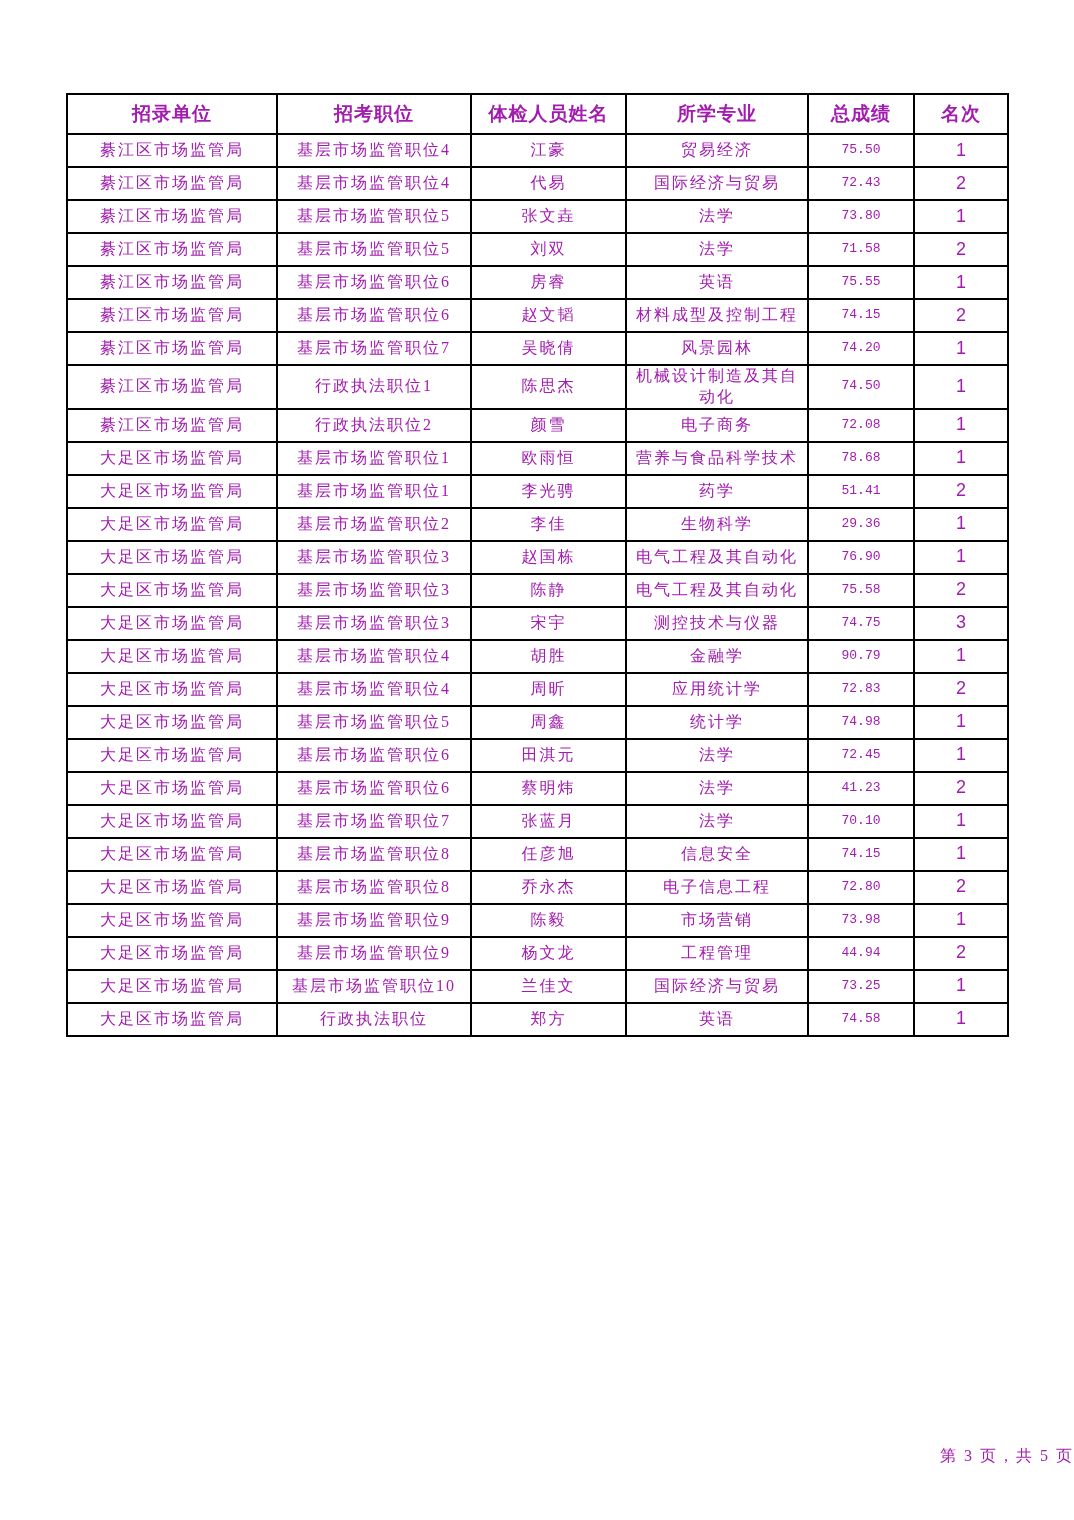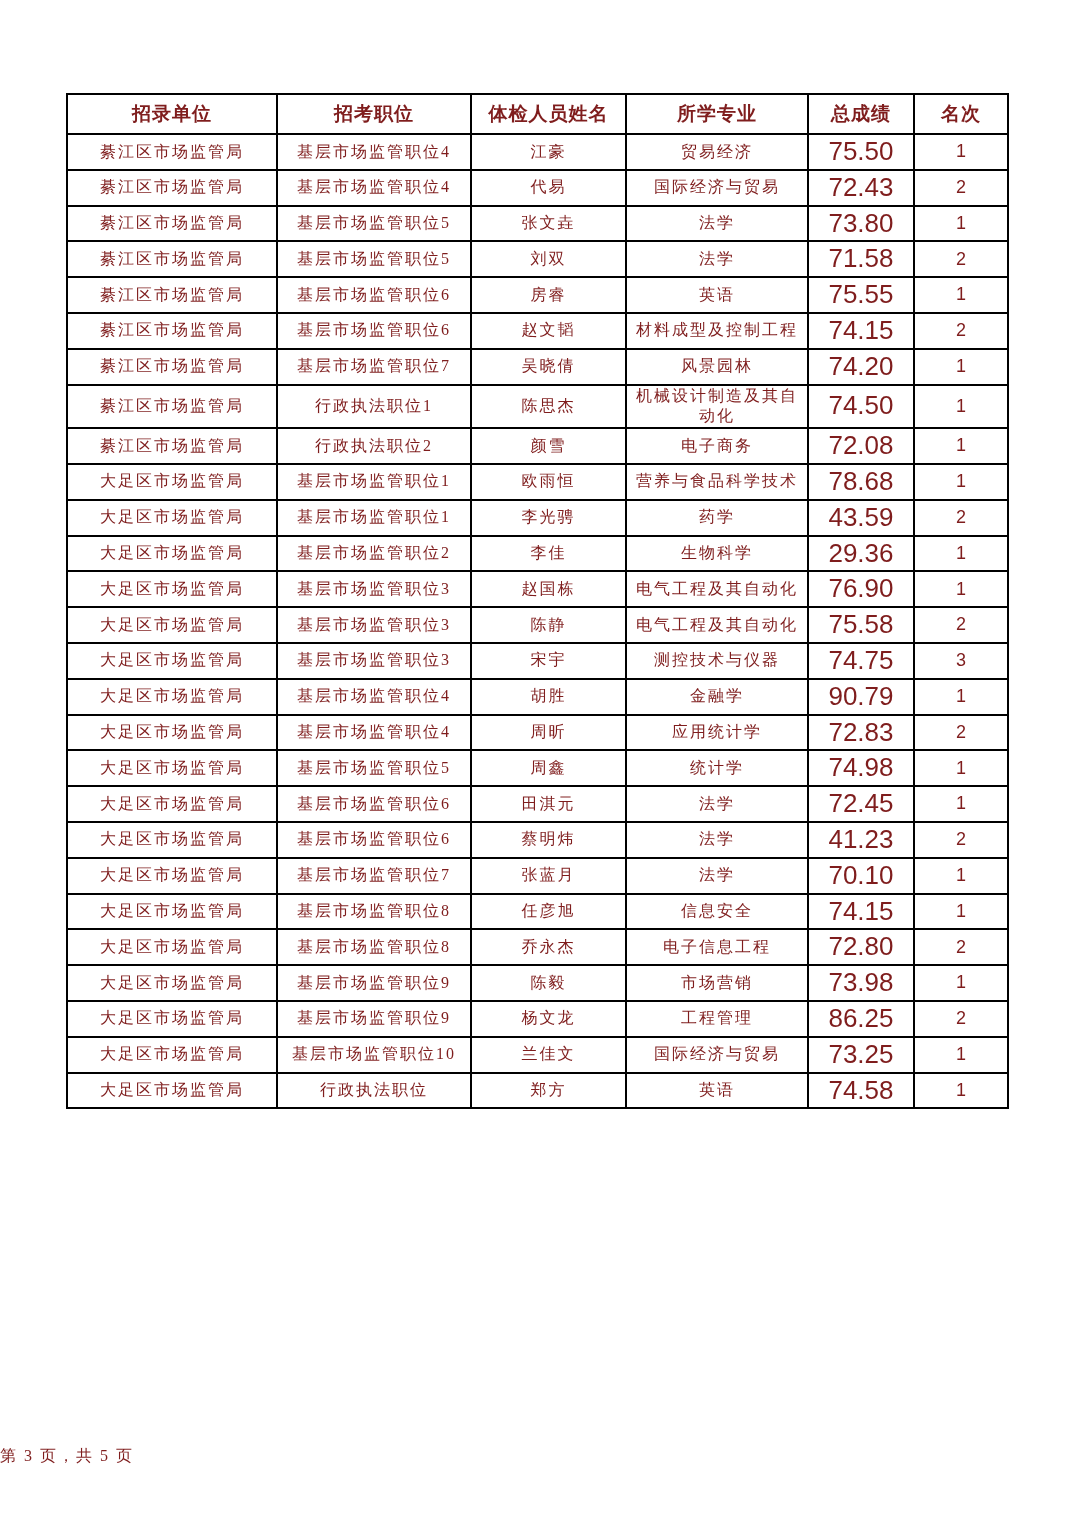--- a/index.html
+++ b/index.html
@@ -1,20 +1,20 @@
 <!DOCTYPE html>
 <html><head>
 <meta charset="utf-8">
 <style>
   html,body{margin:0;padding:0;background:#ffffff;}
   .page{
     position:relative;
     width:1074px;height:1520px;
     background:#ffffff;
-    color:#7f1d1d;
+    color:#a21caf;
     font-family:"Liberation Serif",serif;
     overflow:hidden;
   }
   table.results{
     position:absolute;
     left:66px;top:93px;
     width:941px;
     border-collapse:collapse;
     table-layout:fixed;
   }
@@ -32,34 +32,34 @@
     font-size:19px;
     font-weight:700;
     letter-spacing:1px;
   }
   .results td{
     font-size:16px;
     letter-spacing:2px;
     line-height:1.3;
   }
   td.col-score{
-    font-family:Liberation Sans, sans-serif;
-    font-size:26px;
+    font-family:Liberation Mono, monospace;
+    font-size:13px;
     letter-spacing:0;
   }
   td.col-rank{
     font-family:"Liberation Sans",sans-serif;
     font-size:18px;
     letter-spacing:0;
   }
   .page-footer{
     position:absolute;
     left:0;top:1446px;
     width:100%;
-    text-align:left;
+    text-align:right;
     font-size:16px;
     letter-spacing:2px;
     font-family:"Liberation Serif",serif;
   }
 </style>
 </head>
 <body>
 
 <div class="page">
 
@@ -161,21 +161,21 @@
           <td class="col-name">欧雨恒</td>
           <td class="col-major">营养与食品科学技术</td>
           <td class="col-score">78.68</td>
           <td class="col-rank">1</td>
         </tr>
         <tr>
           <td class="col-unit">大足区市场监管局</td>
           <td class="col-position">基层市场监管职位1</td>
           <td class="col-name">李光骋</td>
           <td class="col-major">药学</td>
-          <td class="col-score">43.59</td>
+          <td class="col-score">51.41</td>
           <td class="col-rank">2</td>
         </tr>
         <tr>
           <td class="col-unit">大足区市场监管局</td>
           <td class="col-position">基层市场监管职位2</td>
           <td class="col-name">李佳</td>
           <td class="col-major">生物科学</td>
           <td class="col-score">29.36</td>
           <td class="col-rank">1</td>
         </tr>
@@ -273,21 +273,21 @@
           <td class="col-name">陈毅</td>
           <td class="col-major">市场营销</td>
           <td class="col-score">73.98</td>
           <td class="col-rank">1</td>
         </tr>
         <tr>
           <td class="col-unit">大足区市场监管局</td>
           <td class="col-position">基层市场监管职位9</td>
           <td class="col-name">杨文龙</td>
           <td class="col-major">工程管理</td>
-          <td class="col-score">86.25</td>
+          <td class="col-score">44.94</td>
           <td class="col-rank">2</td>
         </tr>
         <tr>
           <td class="col-unit">大足区市场监管局</td>
           <td class="col-position">基层市场监管职位10</td>
           <td class="col-name">兰佳文</td>
           <td class="col-major">国际经济与贸易</td>
           <td class="col-score">73.25</td>
           <td class="col-rank">1</td>
         </tr>

